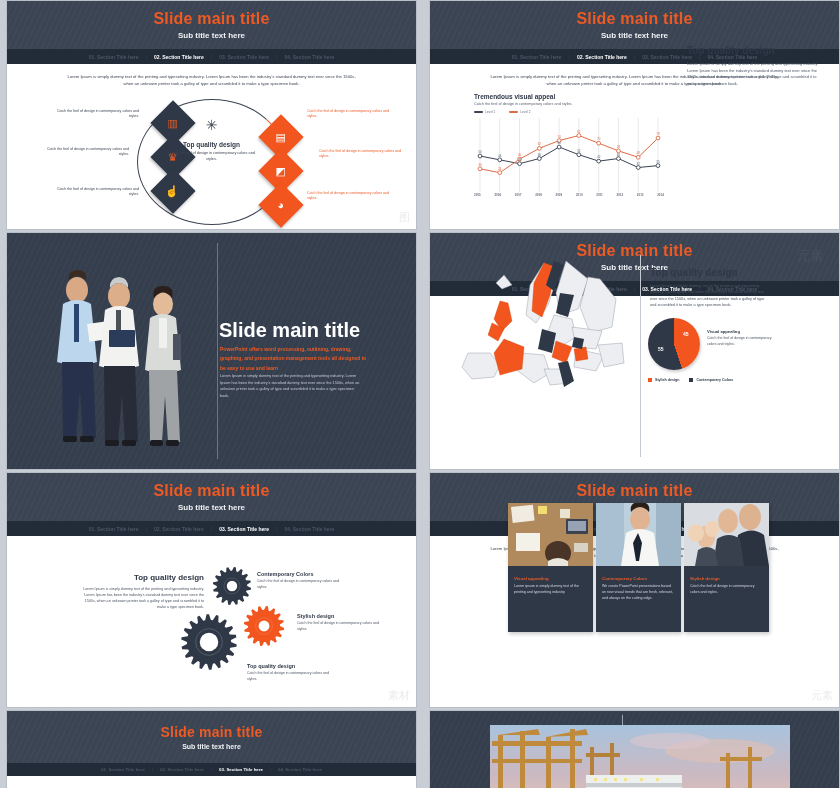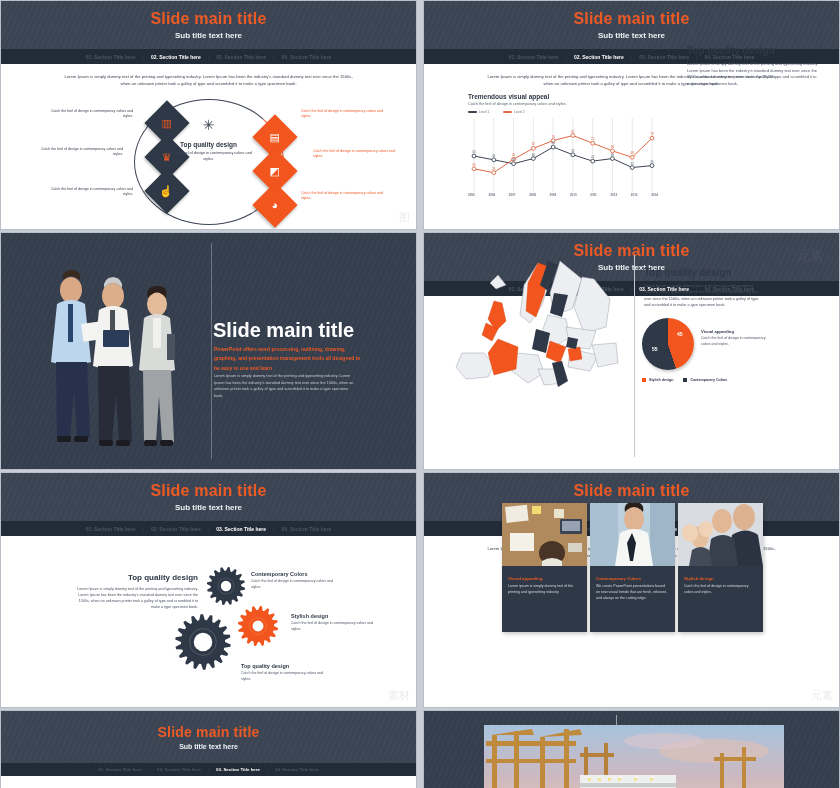--- a/index.html
+++ b/index.html
@@ -16,20 +16,21 @@
     grid-template-rows: 230px 238px 236px 84px;
     column-gap: 6px;
     row-gap: 2px;
     background: #c9ced6;
   }
   .slide {
     position: relative;
     background: #ffffff;
     overflow: hidden;
     border: 1px solid #b9bfc9;
+    margin-left: 6px;
   }
   
   .hdr {
     position: relative;
     background: #3b4453;
     background-image: repeating-linear-gradient(115deg, rgba(255,255,255,.022) 0 2px, rgba(0,0,0,0) 2px 5px);
     text-align: center;
     padding-top: 9px;
   }
   .hdr-title {

